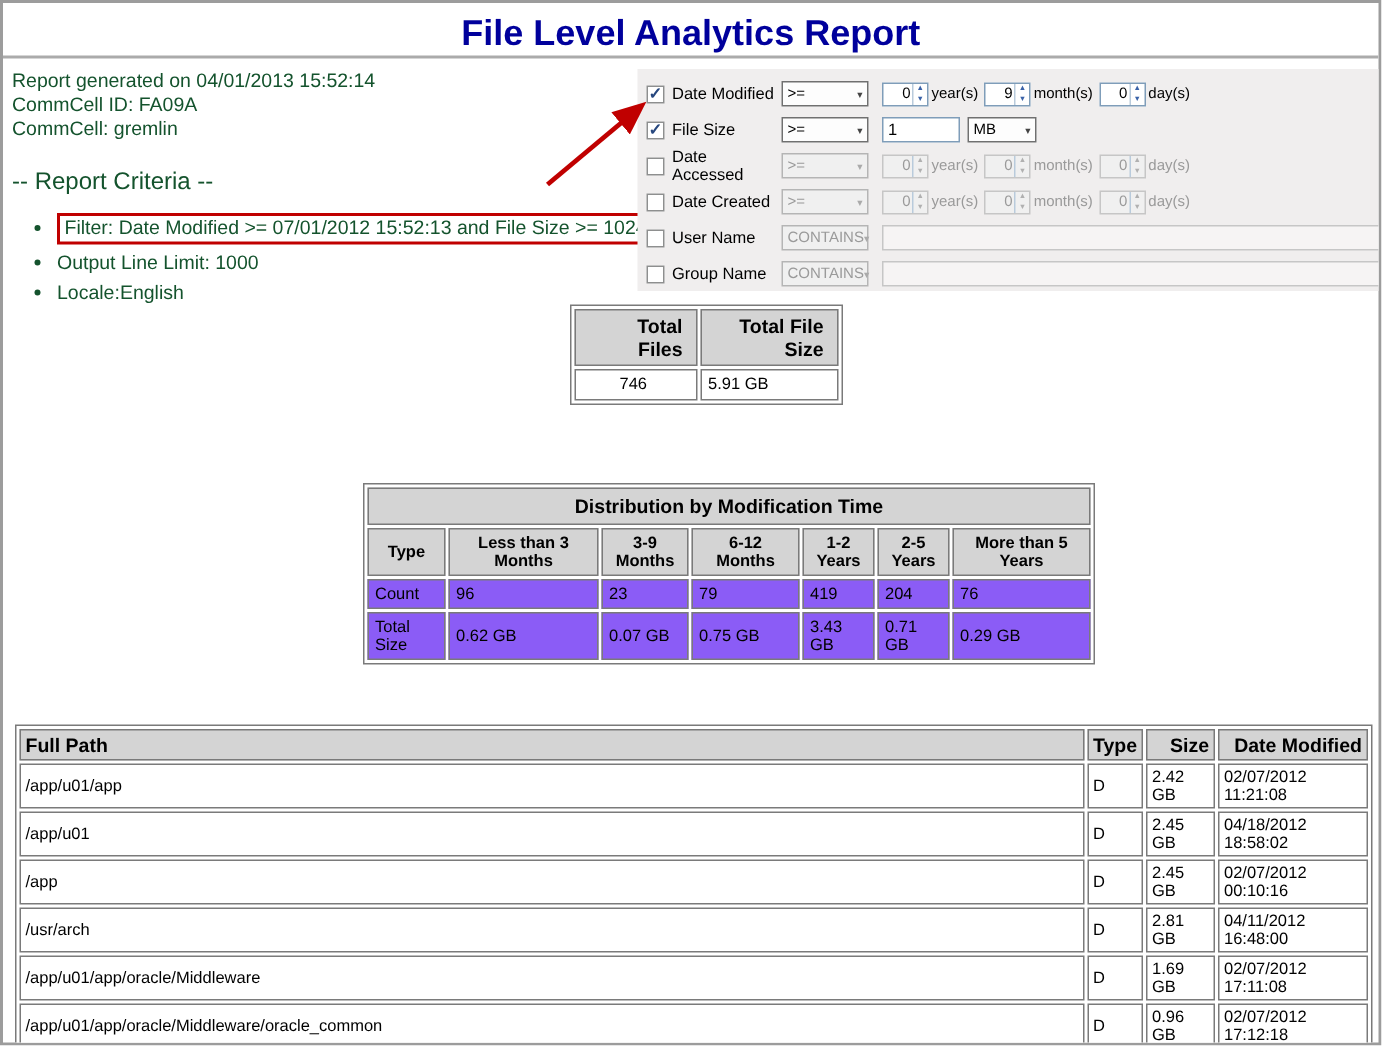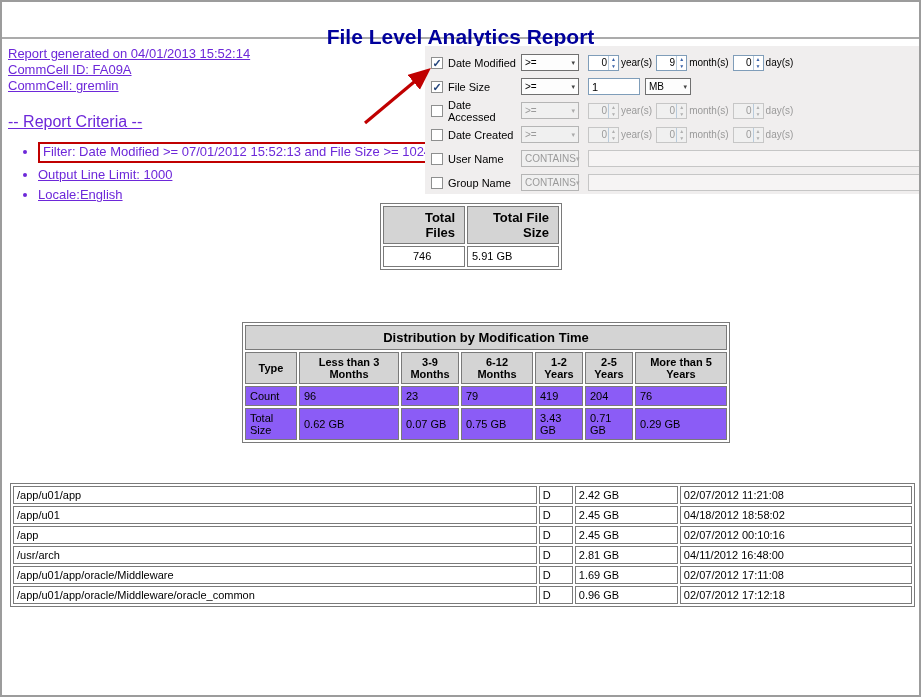--- a/index.html
+++ b/index.html
@@ -3,27 +3,27 @@
 <meta charset="utf-8">
 <style>
   * { margin:0; padding:0; box-sizing:border-box; }
   html,body { background:#fff; }
   body { font-family:"Liberation Sans", sans-serif; }
   .page {
     position:relative; width:921px; height:697px;
     border:2px solid #9C9C9C; background:#fff; overflow:hidden;
   }
   .title {
-    text-align:center; color:#00009C; font-size:21px; font-weight:bold;
-    padding-top:23px; height:35px;
+    text-align:center; color:#00009C; font-size:24px; font-weight:bold;
+    padding-top:7px; height:35px;
   }
   .title-rule { height:2px; background:#ABABAB; width:100%; }
 
   .top-section { position:relative; height:160px; }
-  .info-block { position:absolute; left:6px; top:7px; font-size:13px; line-height:16px; color:#6d28d9;text-decoration:underline; }
+  .info-block { position:absolute; left:6px; top:7px; font-size:13px; line-height:16px; color:#14532d; }
   .criteria-heading { margin-top:20px; font-size:16px; }
   .criteria-list { margin-top:12px; padding-left:30px; font-size:13px; }
   .criteria-list li { margin-bottom:4px; }
   .red-box { border:2px solid #C00000; padding:0 3px 1px 3px; display:inline-block; }
 
   
   .filter-panel {
     position:absolute; left:423px; top:7px; width:496px; height:148px;
     background:#F0EEEE; padding:8px 0 0 6px;
   }
@@ -313,20 +313,26 @@
       <td>0.75 GB</td>
       <td>3.43 GB</td>
       <td>0.71 GB</td>
       <td>0.29 GB</td>
     </tr>
   </tbody>
     </table>
 
   <table class="rpt files">
     <tbody>
+        <tr>
+      <th class="col-path">Full Path</th>
+      <th class="col-type">Type</th>
+      <th class="col-size">Size</th>
+      <th class="col-date">Date Modified</th>
+    </tr>
     <tr>
       <td>/app/u01/app</td>
       <td>D</td>
       <td>2.42 GB</td>
       <td>02/07/2012 11:21:08</td>
     </tr>
     <tr>
       <td>/app/u01</td>
       <td>D</td>
       <td>2.45 GB</td>

